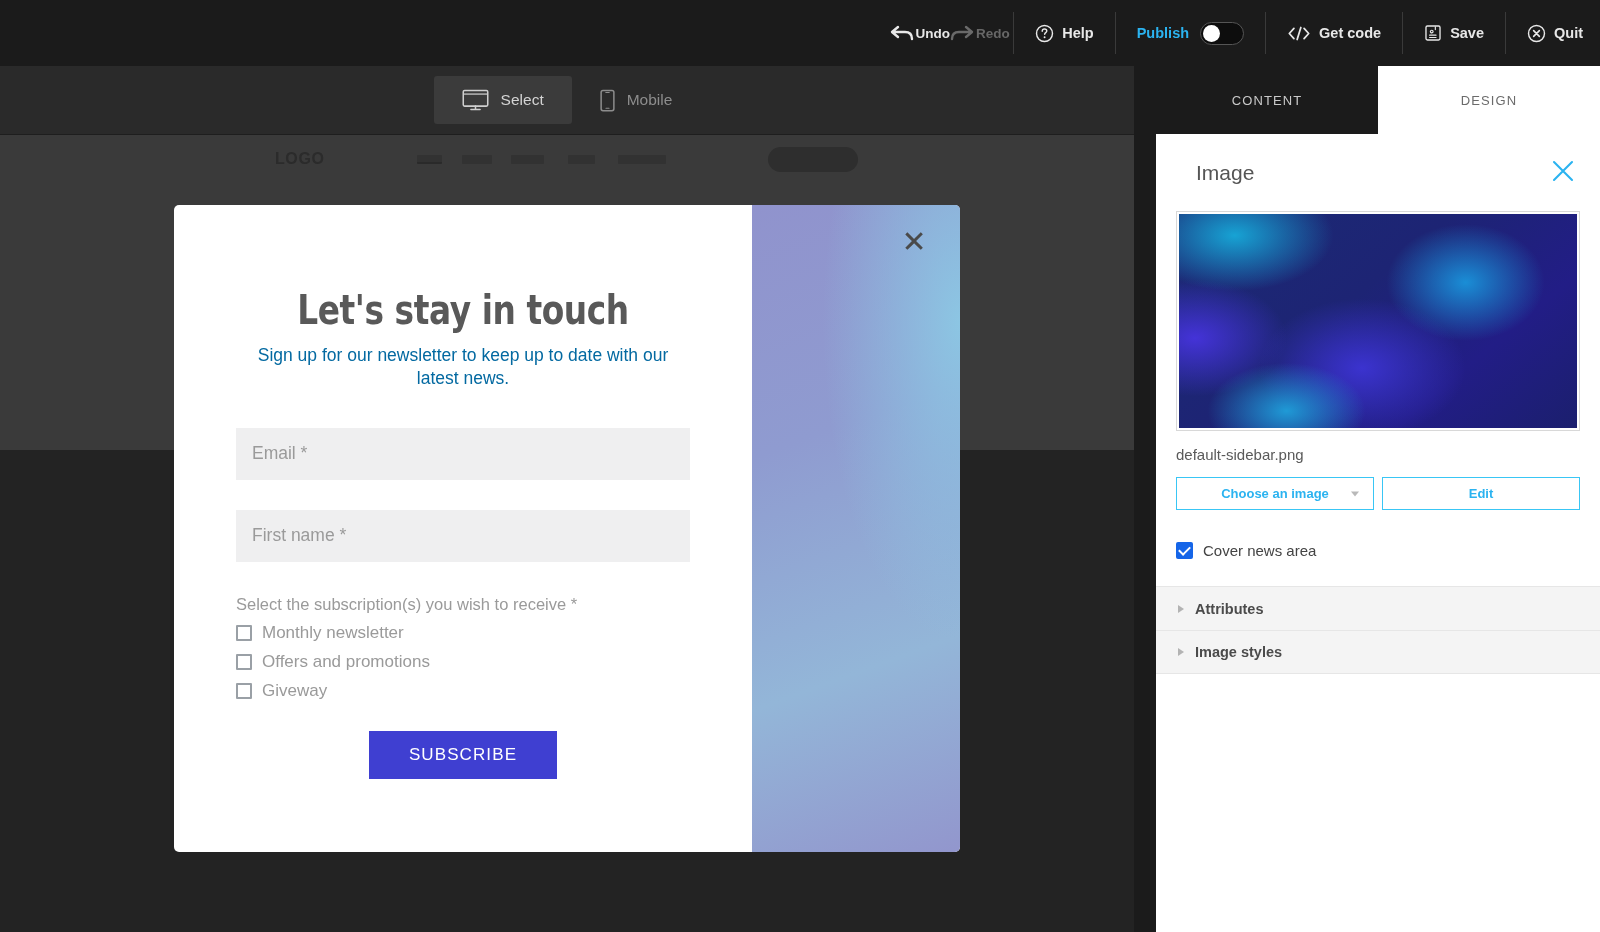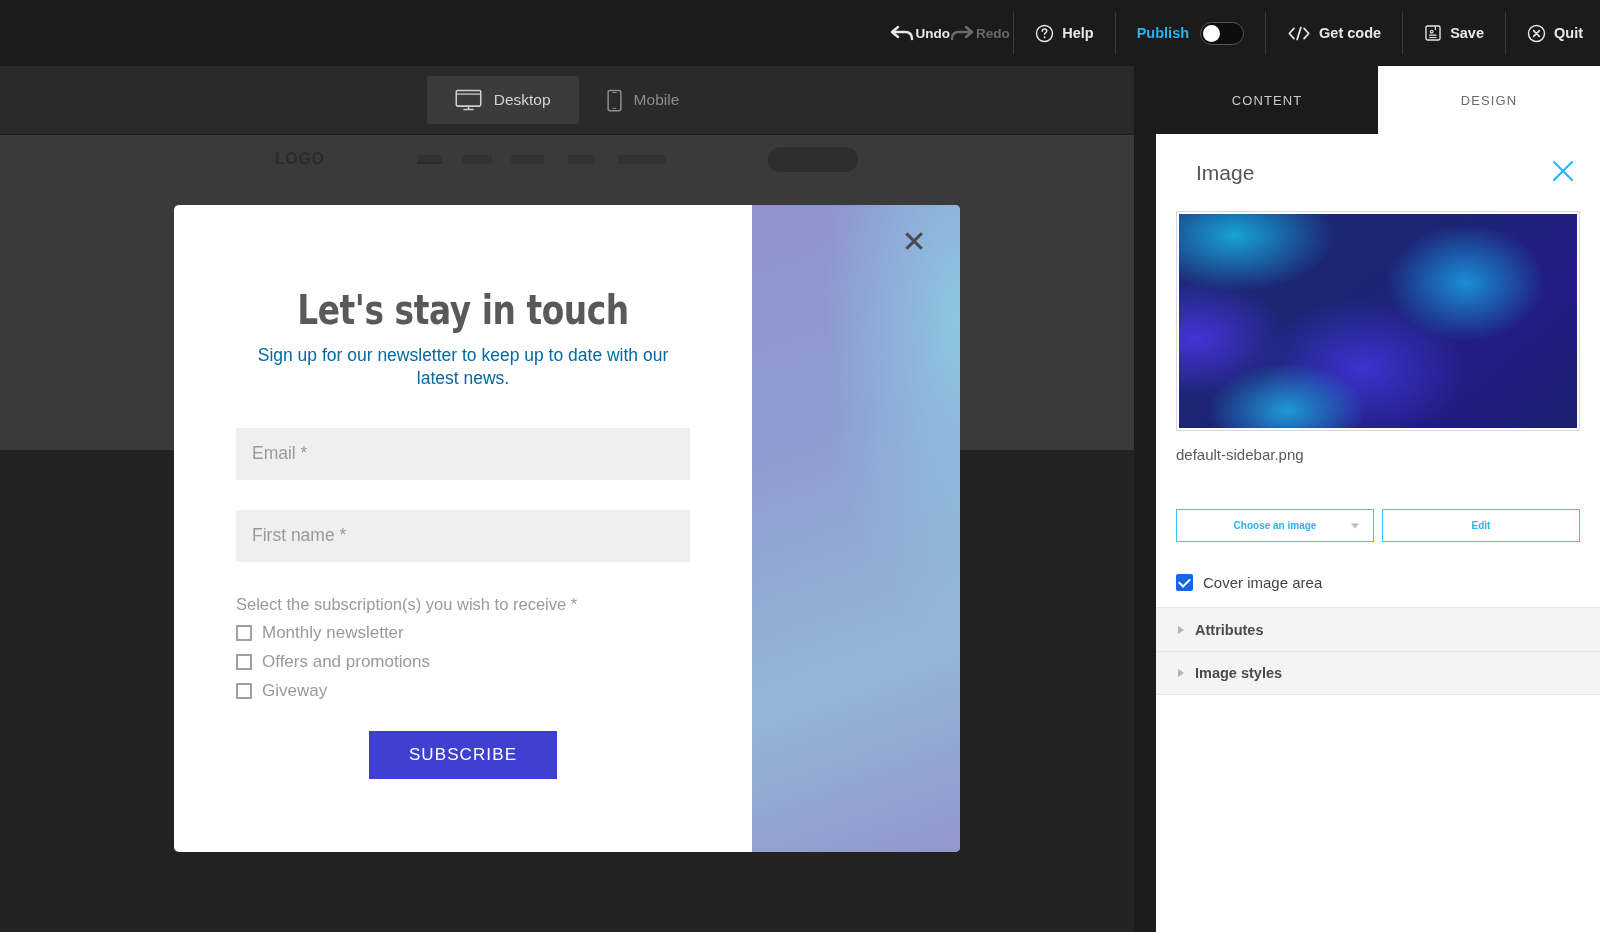--- a/index.html
+++ b/index.html
@@ -184,41 +184,41 @@
       radial-gradient(32% 44% at 72% 32%, #1a8ed6 0%, rgba(26,142,214,0) 62%),
       radial-gradient(30% 34% at 27% 92%, #1f9ad6 0%, rgba(31,154,214,0) 66%),
       radial-gradient(40% 50% at 46% 72%, #3b33cf 0%, rgba(59,51,207,0) 65%),
       radial-gradient(34% 40% at 4% 58%, #4433d8 0%, rgba(68,51,216,0) 68%),
       linear-gradient(140deg, #1c2a75 0%, #1d2474 42%, #221d86 72%, #1b1f6e 100%);
   }
   .filename { margin: 15px 0 0 20px; font-size: 15px; color: #5a5a5a; }
   .btn-row { display: flex; gap: 8px; margin: 14px 20px 0 20px; }
   .obtn {
     flex: 1; height: 33px; border: 1px solid #39c6f5; background: #fff;
-    color: #2bb3f0; font-size: 10px; font-weight: bold;
+    color: #2bb3f0; font-size: 13px; font-weight: bold;
     display: flex; align-items: center; justify-content: center;
-    position: relative; cursor: pointer; margin-top: 32px;
+    position: relative; cursor: pointer;
   }
   .obtn .caret {
     position: absolute; right: 14px; top: 50%; transform: translateY(-50%);
     width: 0; height: 0; border-left: 4px solid transparent;
     border-right: 4px solid transparent; border-top: 5px solid #b9b9b9;
   }
   .cover-row { display: flex; align-items: center; gap: 10px; margin: 32px 0 0 20px; cursor: pointer; }
   .cb-checked {
     width: 17px; height: 17px; background: #1565e8; border-radius: 2px;
     position: relative; flex: 0 0 auto;
   }
   .cb-checked::after {
     content: ""; position: absolute; left: 5px; top: 2px;
     width: 5px; height: 9px; border: solid #fff; border-width: 0 2px 2px 0;
     transform: rotate(45deg);
   }
   .cover-text { font-size: 15px; color: #444; }
-  .accordion { margin-top: 16px; }
+  .accordion { margin-top: 27px; }
   .acc-row {
     height: 44px; background: #f4f4f4; border-top: 1px solid #e6e6e6;
     display: flex; align-items: center; gap: 11px; padding-left: 22px; cursor: pointer;
   }
   .acc-row:last-child { border-bottom: 1px solid #e6e6e6; }
   .acc-caret {
     width: 0; height: 0; border-top: 4.5px solid transparent;
     border-bottom: 4.5px solid transparent; border-left: 6px solid #b3b3b3;
   }
   .acc-label { font-size: 14.5px; font-weight: bold; color: #4b4b4b; }
@@ -311,21 +311,21 @@
   <div class="devicebar">
     <div class="devseg">
       <div class="devbtn active">
         <span>
           <svg width="27" height="22" viewBox="0 0 28 23">
               <rect x="1.2" y="1.5" width="25.6" height="16.4" rx="1.4" stroke="#cfcfcf" stroke-width="1.6" fill="none"></rect>
               <path d="M1.2 5.3 L26.8 5.3" stroke="#cfcfcf" stroke-width="1.3"></path>
               <path d="M14 17.9 L14 20.8 M9.2 21.4 L18.8 21.4" stroke="#cfcfcf" stroke-width="1.6" stroke-linecap="round"></path>
             </svg>
         </span>
-        <span>Desktop</span>
+        <span>Select</span>
       </div>
       <div class="devbtn">
         <span>
           <svg width="15" height="23" viewBox="0 0 16 24">
               <rect x="1.2" y="1.2" width="13.6" height="21.6" rx="2" stroke="#8d8d8d" stroke-width="1.6" fill="none"></rect>
               <path d="M6.2 3.4 L9.8 3.4" stroke="#8d8d8d" stroke-width="1.2" stroke-linecap="round"></path>
               <path d="M6.4 20.3 L9.6 20.3" stroke="#8d8d8d" stroke-width="1.2" stroke-linecap="round"></path>
             </svg>
         </span>
         <span>Mobile</span>
@@ -420,21 +420,21 @@
         <span>Choose an image</span>
         <span class="caret"></span>
       </div>
       <div class="obtn">
         <span>Edit</span>
       </div>
     </div>
 
     <div class="cover-row">
       <span class="cb-checked"></span>
-      <span class="cover-text">Cover image area</span>
+      <span class="cover-text">Cover news area</span>
     </div>
 
     <div class="accordion">
       <div class="acc-row">
         <span class="acc-caret"></span>
         <span class="acc-label">Attributes</span>
       </div>
       <div class="acc-row">
         <span class="acc-caret"></span>
         <span class="acc-label">Image styles</span>

